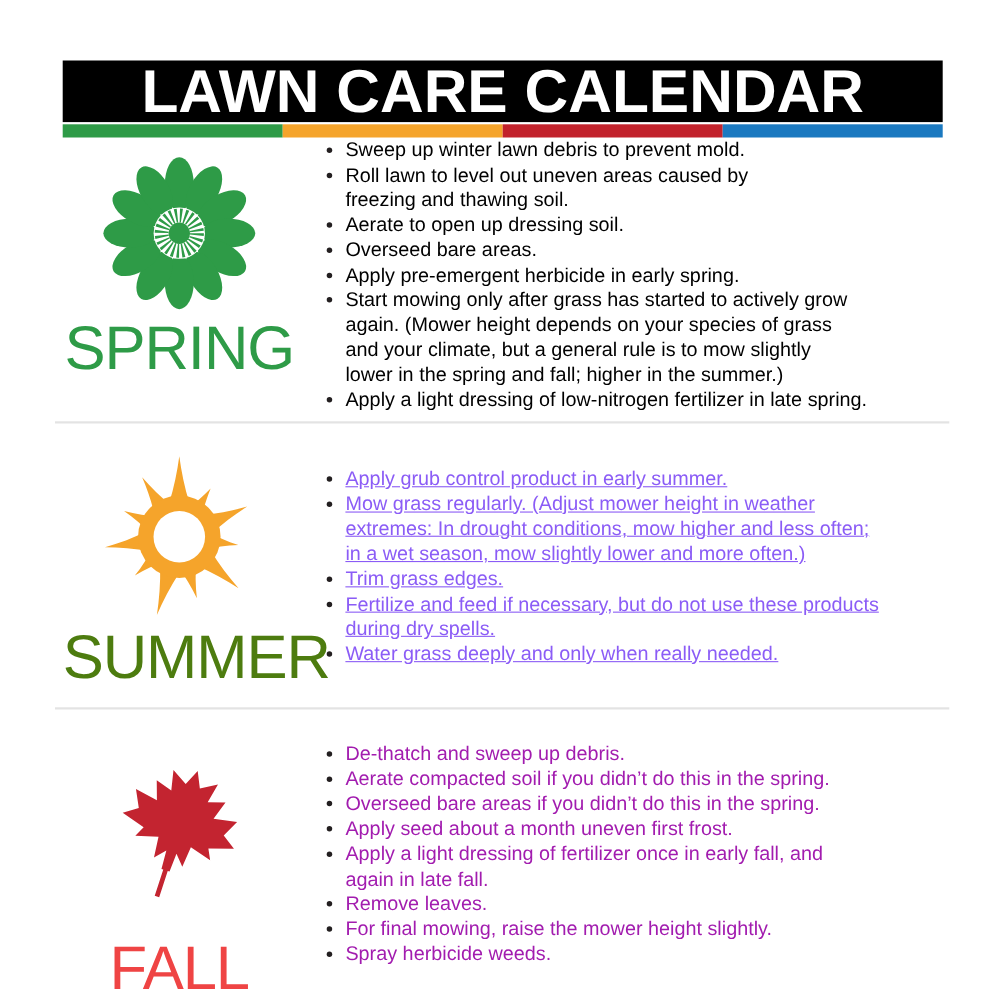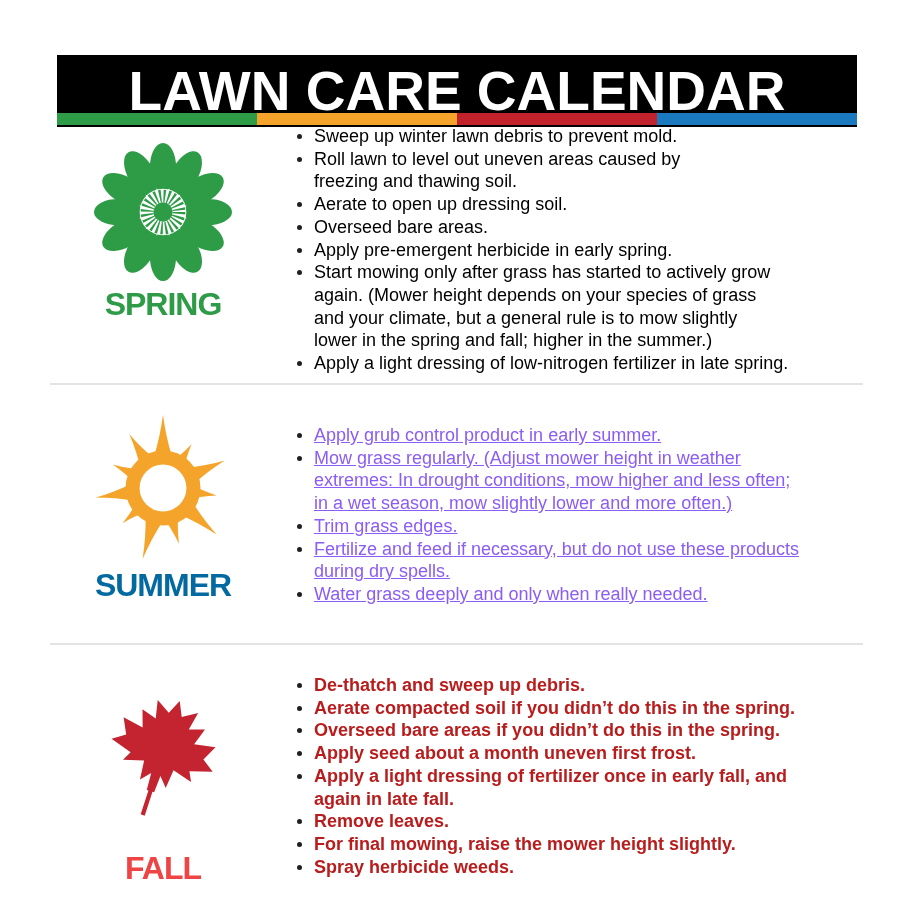--- a/index.html
+++ b/index.html
@@ -3,21 +3,21 @@
 <meta charset="utf-8">
 <style>
   html,body { margin:0; padding:0; background:#fff; }
   .canvas {
     position:relative; width:913px; height:900px; background:#ffffff;
     font-family:"Liberation Sans", sans-serif; overflow:hidden;
   }
 
   
   .bar {
-    position:absolute; left:57px; top:55px; width:800px; height:72px;
+    position:absolute; left:57px; top:55px; width:800px; height:56px;
     background:#000; display:flex; align-items:center; justify-content:center;
   }
   .bar h1 {
     margin:0; color:#fff; font-size:55px; font-weight:bold;
     line-height:1; letter-spacing:0px; white-space:nowrap;
   }
   .stripe {
     position:absolute; left:57px; top:113px; width:800px; height:12px; display:flex;
   }
   .stripe span { flex:1; height:100%; }
@@ -27,21 +27,21 @@
   .season.spring { top:120px; }
   .season.summer { top:410px; }
   .season.fall   { top:668px; }
 
   .icon-block { position:absolute; left:0; width:212px; text-align:center; }
   .spring .icon-block { top:22px; }
   .summer .icon-block { top:3px; }
   .fall   .icon-block { top:12px; }
 
   .season-label {
-    font-size:32px; font-weight:bold; line-height:1; letter-spacing:-1px;
+    font-size:56px; font-weight:normal; line-height:1; letter-spacing:-1px;
     margin-top:6px; white-space:nowrap;
   }
 
   .tasks {
     position:absolute; left:235px; top:0; width:575px;
     margin:0; padding:0; list-style:none;
     font-size:18px; line-height:22.7px; color:#231f20;
   }
   .spring .tasks { top:5px; }
   .summer .tasks { top:14px; }
@@ -132,21 +132,21 @@
           <path d="M -10 -28 C -5 -42 -2 -55 0 -68 C 2 -55 5 -42 10 -28 Q 0 -35 -10 -28 Z" transform="rotate(164) scale(1,0.91)"></path>
           <path d="M -10 -28 C -5 -42 -2 -55 0 -68 C 2 -55 5 -42 10 -28 Q 0 -35 -10 -28 Z" transform="rotate(196) scale(1,1.16)"></path>
           <path d="M -10 -28 C -5 -42 -2 -55 0 -68 C 2 -55 5 -42 10 -28 Q 0 -35 -10 -28 Z" transform="rotate(229) scale(1,0.84)"></path>
           <path d="M -10 -28 C -5 -42 -2 -55 0 -68 C 2 -55 5 -42 10 -28 Q 0 -35 -10 -28 Z" transform="rotate(262) scale(1,1.07)"></path>
           <path d="M -10 -28 C -5 -42 -2 -55 0 -68 C 2 -55 5 -42 10 -28 Q 0 -35 -10 -28 Z" transform="rotate(295) scale(1,0.87)"></path>
           <path d="M -10 -28 C -5 -42 -2 -55 0 -68 C 2 -55 5 -42 10 -28 Q 0 -35 -10 -28 Z" transform="rotate(328) scale(1,1.0)"></path>
           <circle cx="0" cy="0" r="40"></circle>
           <circle cx="0" cy="0" r="25" fill="#ffffff"></circle>
         </g>
       </svg>
-      <div class="season-label" style="color: #0369a1;">SUMMER</div>
+      <div class="season-label" style="color: #4d7c0f;">SUMMER</div>
     </div>
     <ul class="tasks" style="color: #8b5cf6; text-decoration: underline;">
         <li>Apply grub control product in early summer.</li>
         <li>Mow grass regularly. (Adjust mower height in weather
 extremes: In drought conditions, mow higher and less often;
 in a wet season, mow slightly lower and more often.)</li>
         <li>Trim grass edges.</li>
         <li>Fertilize and feed if necessary, but do not use these products
 during dry spells.</li>
         <li>Water grass deeply and only when really needed.</li>
@@ -157,21 +157,21 @@
 
   <section class="season fall">
     <div class="icon-block">
       <svg width="138" height="145" viewBox="-70 -75 140 150" style="fill: rgb(195, 36, 48);">
         <g transform="rotate(18)">
           <polygon points="0,-56 7,-41 22,-50 18,-31 34,-36 28,-18 50,-22 42,-6 55,3 32,10 37,20 16,14 14,34 5,24 4,42 2.2,42 2.2,68 -2.2,68 -2.2,42 -4,42 -5,24 -14,34 -16,14 -37,20 -32,10 -55,3 -42,-6 -50,-22 -28,-18 -34,-36 -18,-31 -22,-50 -7,-41"></polygon>
         </g>
       </svg>
       <div class="season-label" style="color: #ef4444; margin-top: 27px;">FALL</div>
     </div>
-    <ul class="tasks" style="color: #b91c1c; font-weight: bold;">
+    <ul class="tasks" style="color: #a21caf;">
         <li>De-thatch and sweep up debris.</li>
         <li>Aerate compacted soil if you didn’t do this in the spring.</li>
         <li>Overseed bare areas if you didn’t do this in the spring.</li>
         <li>Apply seed about a month uneven first frost.</li>
         <li>Apply a light dressing of fertilizer once in early fall, and
 again in late fall.</li>
         <li>Remove leaves.</li>
         <li>For final mowing, raise the mower height slightly.</li>
         <li>Spray herbicide weeds.</li>
       </ul>

